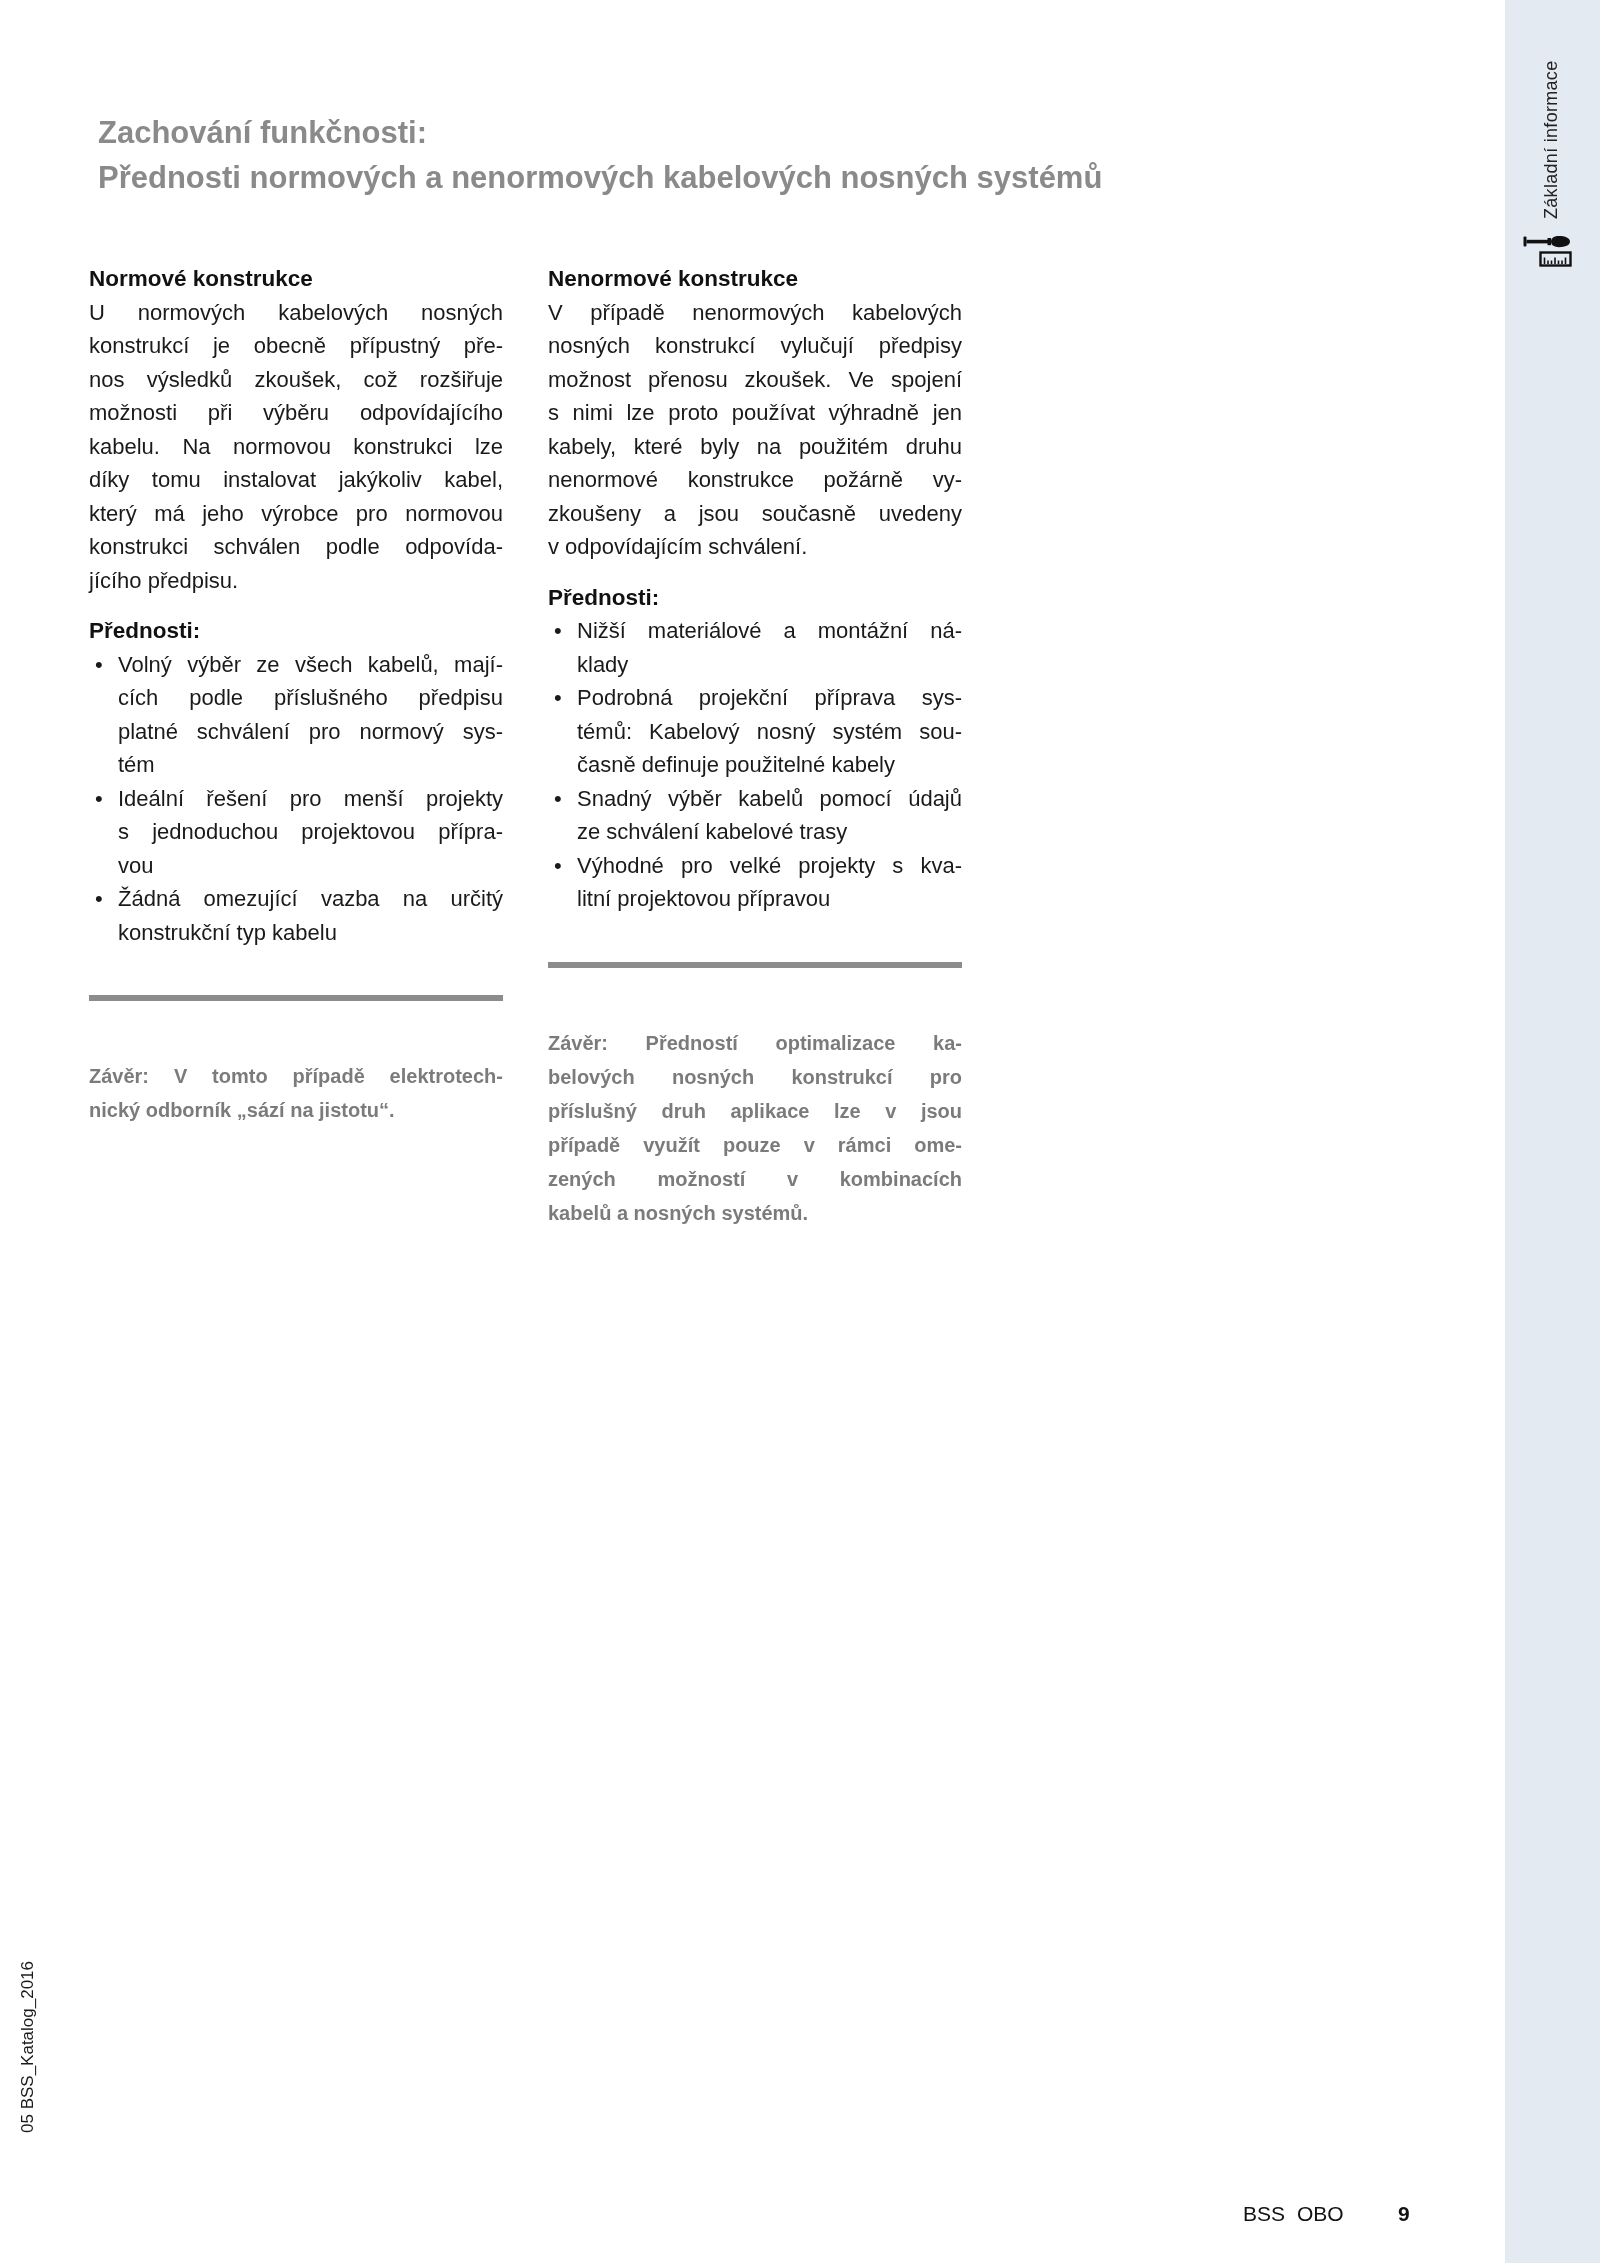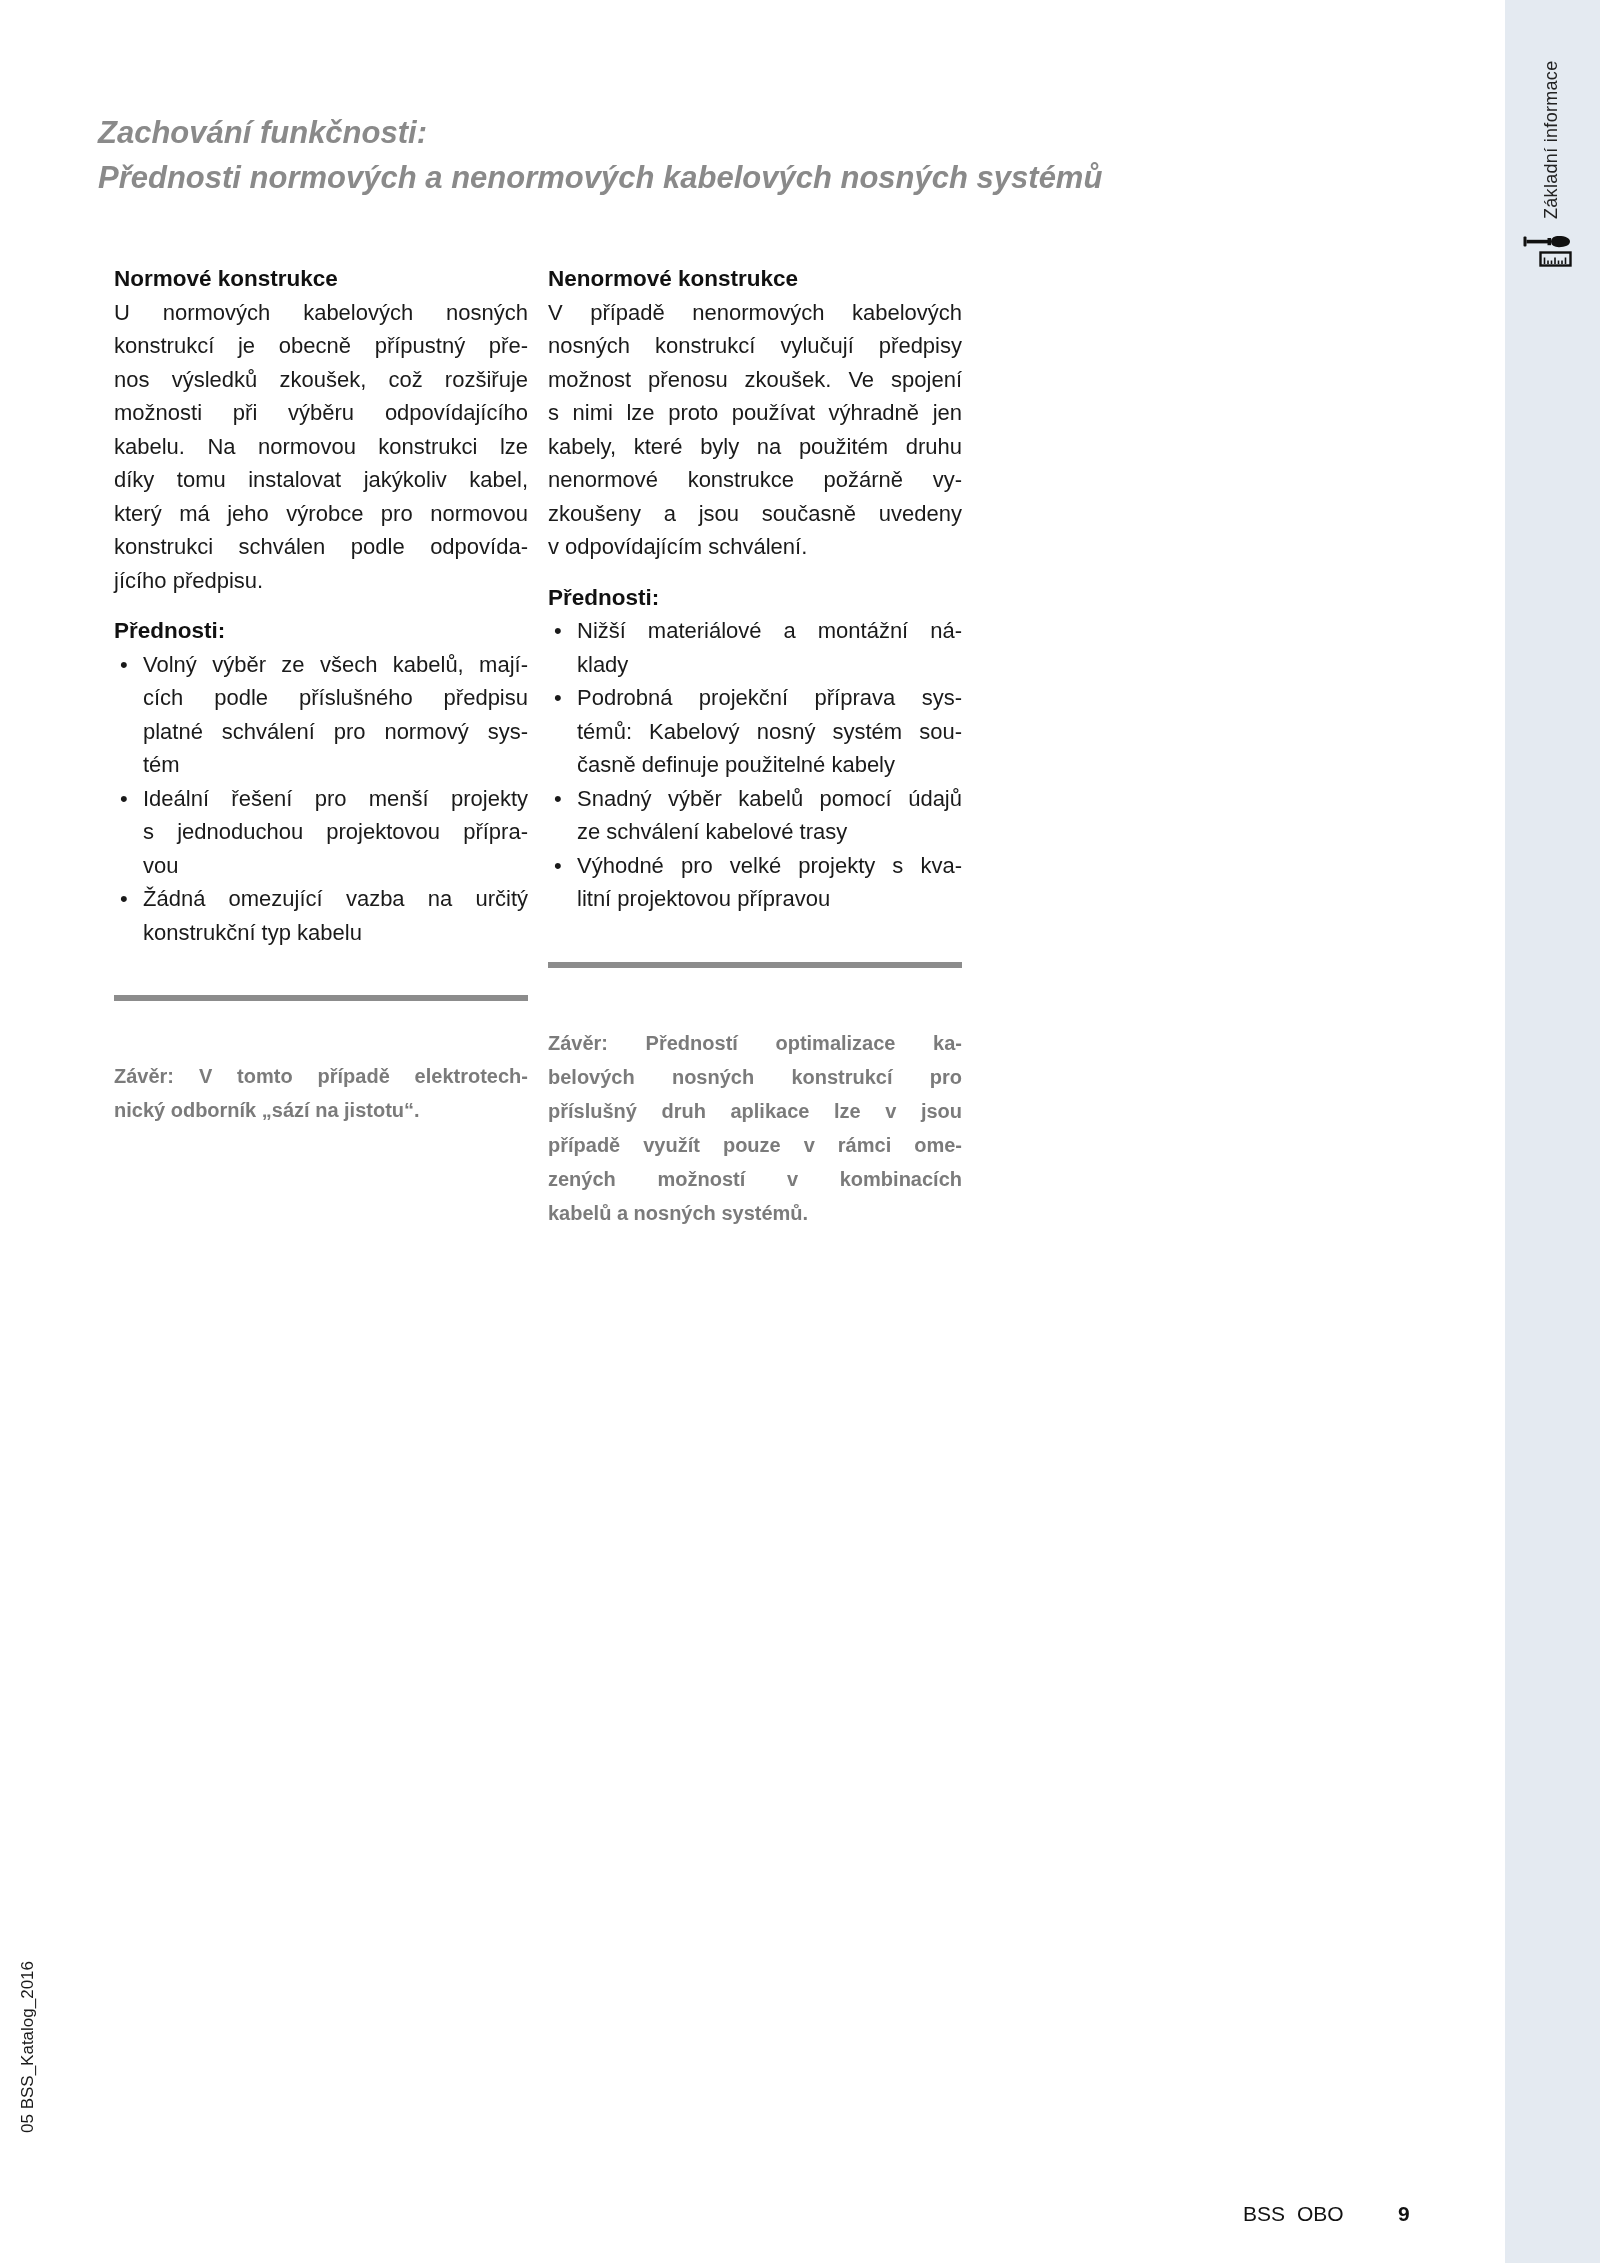--- a/index.html
+++ b/index.html
@@ -19,25 +19,25 @@
 
   
   .spine-label {
     position:absolute; left:18px; top:2133px; white-space:nowrap;
     font-size:17px; color:#1a1a1a;
     transform:rotate(-90deg); transform-origin:0 0;
   }
 
   
   .title-block { position:absolute; left:98px; top:110px; width:1200px; }
-  .title-line { font-size:31px; line-height:45px; font-weight:bold; color:#8a8a8a;font-style:italic; }
+  .title-line { font-size:31px; line-height:45px; font-weight:bold; color:#8a8a8a; }
 
   
   .col { position:absolute; top:262px; width:414px; font-size:22px; line-height:33.5px; }
-  .col-left  { left:114px; }
+  .col-left  { left:89px; }
   .col-right { left:548px; }
 
   .col-heading { font-size:22.5px; font-weight:bold; line-height:33.5px; margin:0; color:#111111; }
   .benefits-heading { margin-top:17px; }
 
   .para { margin:0; }
   .line { display:block; text-align:justify; text-align-last:justify; }
   .line.last { text-align-last:left; }
 
   ul.benefits { margin:0; padding:0; list-style:none; }

